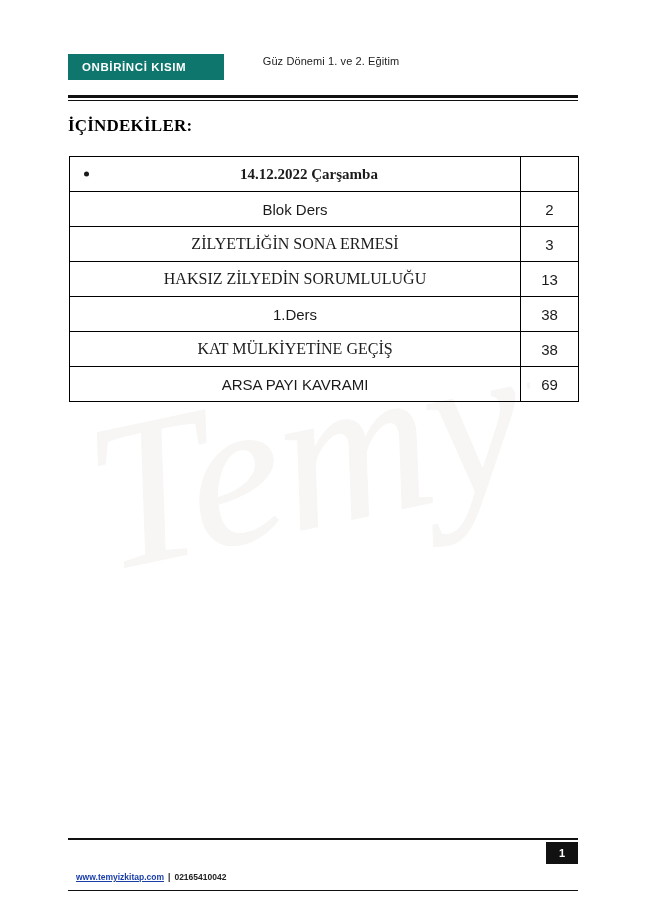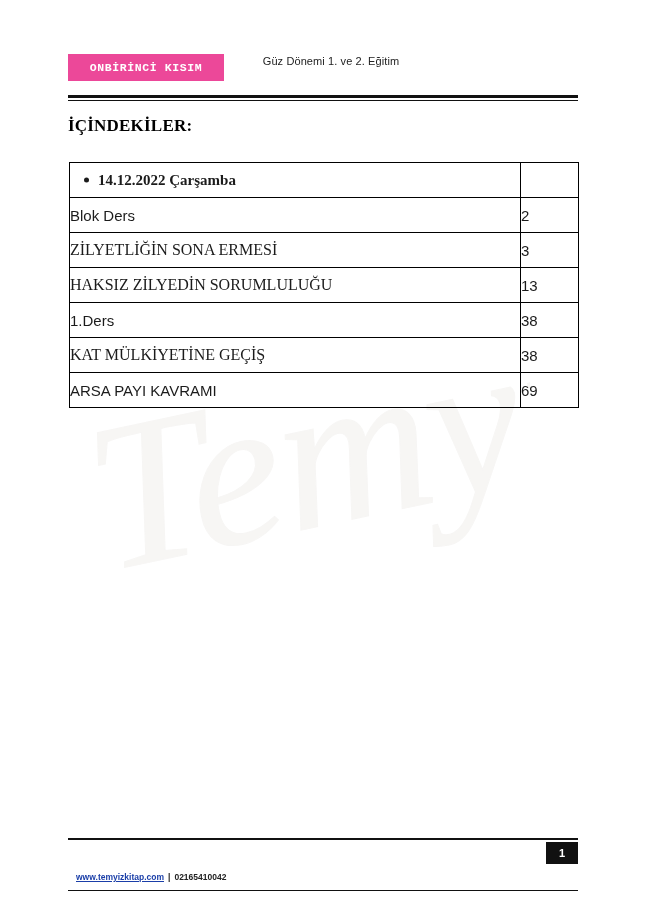--- a/index.html
+++ b/index.html
@@ -27,29 +27,29 @@
     position: absolute;
     left: 68px;
     top: 48px;
     width: 510px;
     height: 44px;
   }
   .header-tab {
     position: absolute;
     left: 0;
     top: 6px;
-    background: #ec4899;
+    background: #0f766e;
     color: #ffffff;
     font-size: 11.5px;
     font-weight: bold;
     letter-spacing: 0.6px;
     padding: 7px 14px 7px 14px;
     min-width: 128px;
-    text-align: center;
-    font-family: Liberation Mono, monospace;
+    text-align: left;
+    font-family: Liberation Sans, sans-serif;
   }
   .header-center {
     position: absolute;
     left: 0;
     right: 0;
     top: 6px;
     text-align: center;
     line-height: 1.35;
   }
   .header-title {
@@ -83,24 +83,25 @@
     font-size: 17px;
     font-weight: bold;
     color: #000;
     letter-spacing: 0.2px;
   }
 
   
   .toc-table {
     position: absolute;
     left: 69px;
-    top: 162px;
+    top: 156px;
     width: 509px;
     border-collapse: collapse;
     table-layout: fixed;
+    text-align: center;
   }
   .toc-table td {
     border: 1px solid #000;
     padding: 0;
     height: 34px;
     vertical-align: middle;
   }
   .col-label { width: 451px; }
   .col-page  { width: 58px; }
 

